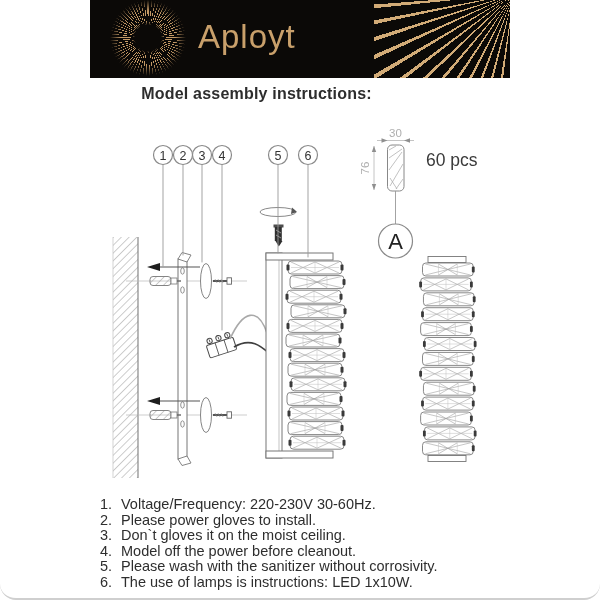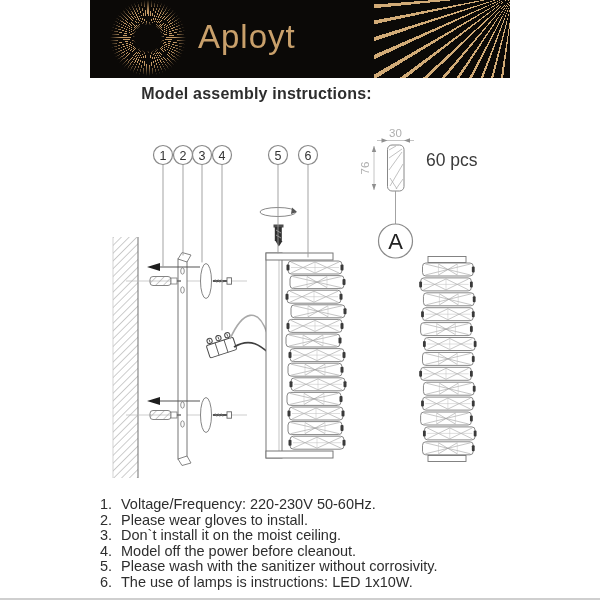--- a/index.html
+++ b/index.html
@@ -1,19 +1,19 @@
 <!DOCTYPE html>
 <html><head>
 <meta charset="utf-8">
 <style>
   html,body{margin:0;padding:0;background:#ffffff;}
   .page{
     position:relative;width:600px;height:600px;background:#ffffff;overflow:hidden;
     font-family:"Liberation Sans",sans-serif;
-    border-bottom:2px solid #cfcfcf;box-sizing:border-box;
+    border-bottom:2px solid #cfcfcf;box-sizing:border-box;border-radius:16px;
   }
   
   .banner{position:absolute;left:90px;top:0;width:420px;height:78px;background:#0b0907;overflow:hidden;}
   .sunburst{
     position:absolute;left:18px;top:-2px;width:80px;height:80px;border-radius:50%;
     background:
       radial-gradient(circle, #0b0907 0 13px, rgba(11,9,7,0) 17px 27px, #0b0907 38px),
       repeating-conic-gradient(#c59a66 0deg 1.3deg, rgba(11,9,7,0) 1.3deg 5.2deg);
   }
   .brand{
@@ -214,29 +214,29 @@
       <line x1="395.5" y1="191" x2="395.5" y2="224" stroke="#999" stroke-width="0.9"></line>
       <circle cx="395.5" cy="241" r="17" fill="#ffffff" stroke="#8a8a8a" stroke-width="1.2"></circle>
       <text x="395.5" y="249" font-size="22" fill="#222" text-anchor="middle">A</text>
       <text x="426" y="166" font-size="17.5" fill="#3a3a3a">60 pcs</text>
     </g>
   </svg>
 
   <div class="instructions">
     <div class="ins-row">
       <span class="ins-num">1.</span>
-      <span class="ins-text">Voltage/Frequency: 220-230V 50-60Hz.</span>
+      <span class="ins-text">Voltage/Frequency: 220-230V 30-60Hz.</span>
     </div>
     <div class="ins-row">
       <span class="ins-num">2.</span>
-      <span class="ins-text">Please wear gloves to install.</span>
+      <span class="ins-text">Please power gloves to install.</span>
     </div>
     <div class="ins-row">
       <span class="ins-num">3.</span>
-      <span class="ins-text">Don`t install it on the moist ceiling.</span>
+      <span class="ins-text">Don`t gloves it on the moist ceiling.</span>
     </div>
     <div class="ins-row">
       <span class="ins-num">4.</span>
       <span class="ins-text">Model off the power before cleanout.</span>
     </div>
     <div class="ins-row">
       <span class="ins-num">5.</span>
       <span class="ins-text">Please wash with the sanitizer without corrosivity.</span>
     </div>
     <div class="ins-row">

